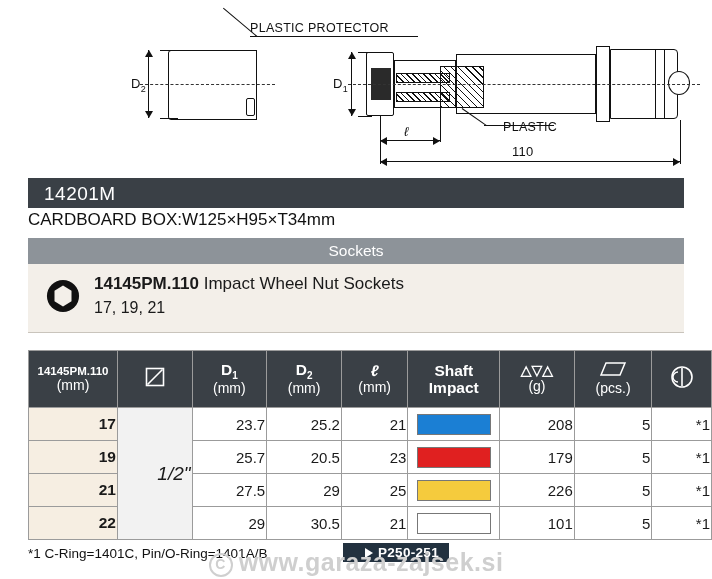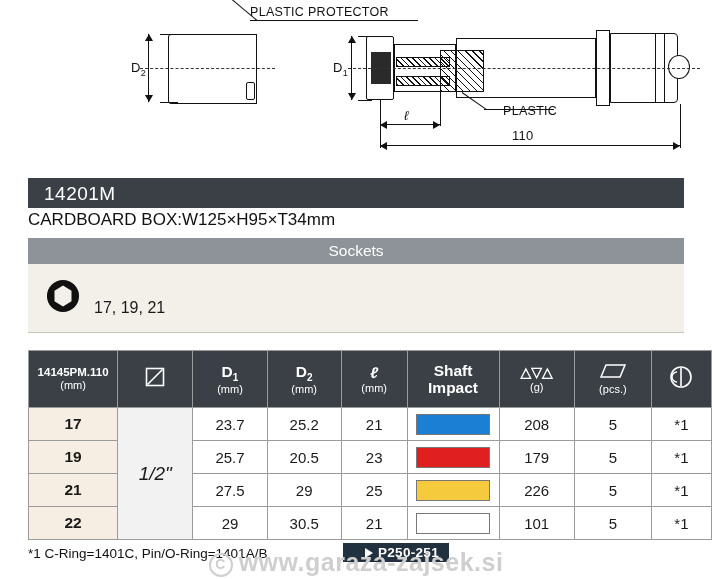--- a/index.html
+++ b/index.html
@@ -14,20 +14,21 @@
     font-family: "Liberation Sans", sans-serif;
     color: #1a1a1a;
     overflow: hidden;
   }
 
   
   .drawing {
     position: relative;
     width: 712px;
     height: 166px;
+    margin-top: 16px;
   }
   .dwg-label {
     position: absolute;
     font-size: 12.5px;
     letter-spacing: 0.3px;
     color: #111;
     white-space: nowrap;
   }
   .lbl-protector { left: 250px; top: 5px; }
   .lbl-plastic   { left: 503px; top: 104px; }
@@ -170,33 +171,33 @@
   .tbl thead th {
     background: #3a4046;
     color: #fff;
     height: 52px;
     font-weight: bold;
     font-size: 15.5px;
     line-height: 1.12;
     padding: 2px 4px;
   }
   .tbl thead th.first { font-size: 11.5px; }
-  .tbl tbody td { height: 30px; background: #fff; }
+  .tbl tbody td { height: 30px; background: #fff; text-align: right; }
   .tbl tbody td.size {
     background: #f6eee2;
     font-weight: bold;
     font-size: 15.5px;
   }
   .tbl tbody td.drive {
     background: #f2f2f2;
     font-size: 19px;
     font-style: italic;
   }
   .swatch { width: 72px; height: 19px; margin: 0 auto; border: 1px solid #777; }
-  .hdr-sub { font-size: 11px; font-weight: normal; }
+  .hdr-sub { font-size: 14px; font-weight: normal; }
 
   .footnote {
     position: absolute;
     left: 28px; top: 546px;
     font-size: 13.5px;
     color: #111;
   }
   .page-tag {
     position: absolute;
     left: 343px; top: 543px;
@@ -315,20 +316,24 @@
 
 <div class="cardboard">CARDBOARD BOX:W125×H95×T34mm</div>
 
 <div class="bar-gray">Sockets</div>
 
 <div class="item-block">
   <svg class="hex-ico" viewBox="0 0 40 36">
     <circle cx="20" cy="18" r="17" fill="#111"></circle>
     <polygon points="20,7 29,12.5 29,23.5 20,29 11,23.5 11,12.5" fill="#f3efe9"></polygon>
   </svg>
+  <div class="item-title">
+    <b>14145PM.110</b>
+    <span>Impact Wheel Nut Sockets</span>
+  </div>
   <div class="item-sizes">17, 19, 21</div>
 </div>
 
 <table class="tbl">
   <thead>
     <tr>
       <th class="first" style="width:82px">
         <div>14145PM.110</div>
         <div class="hdr-sub">(mm)</div>
       </th>

